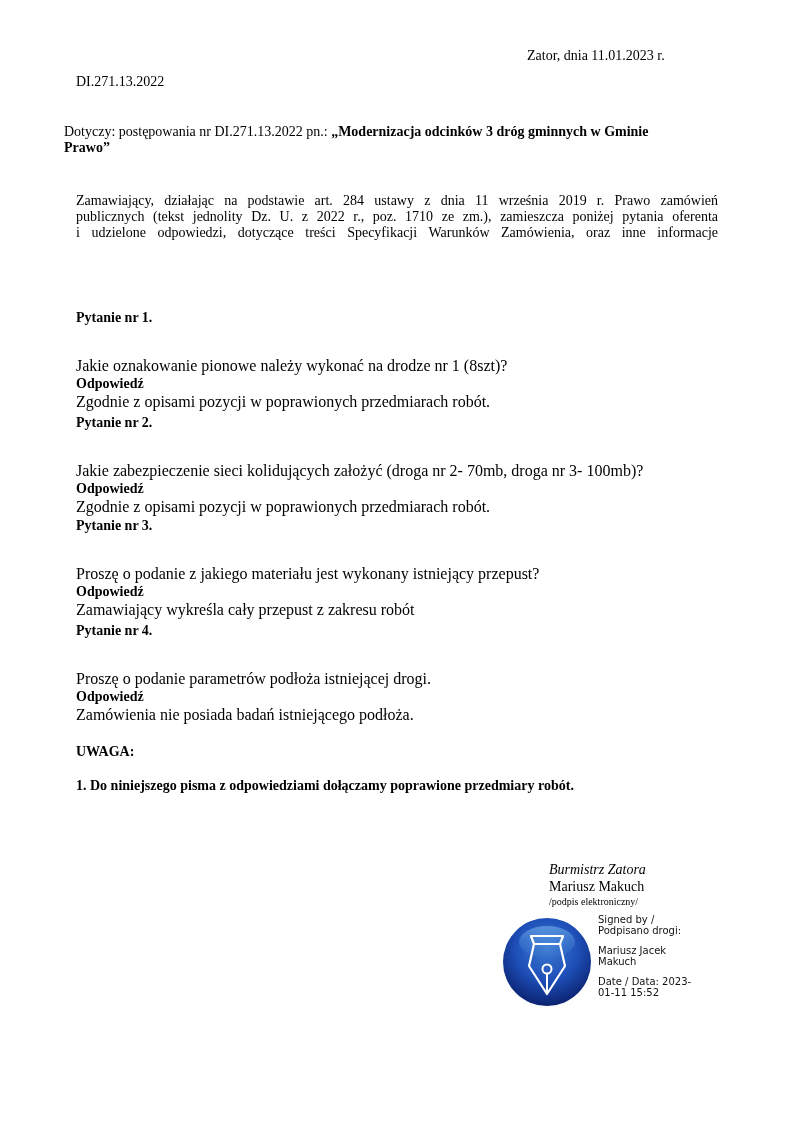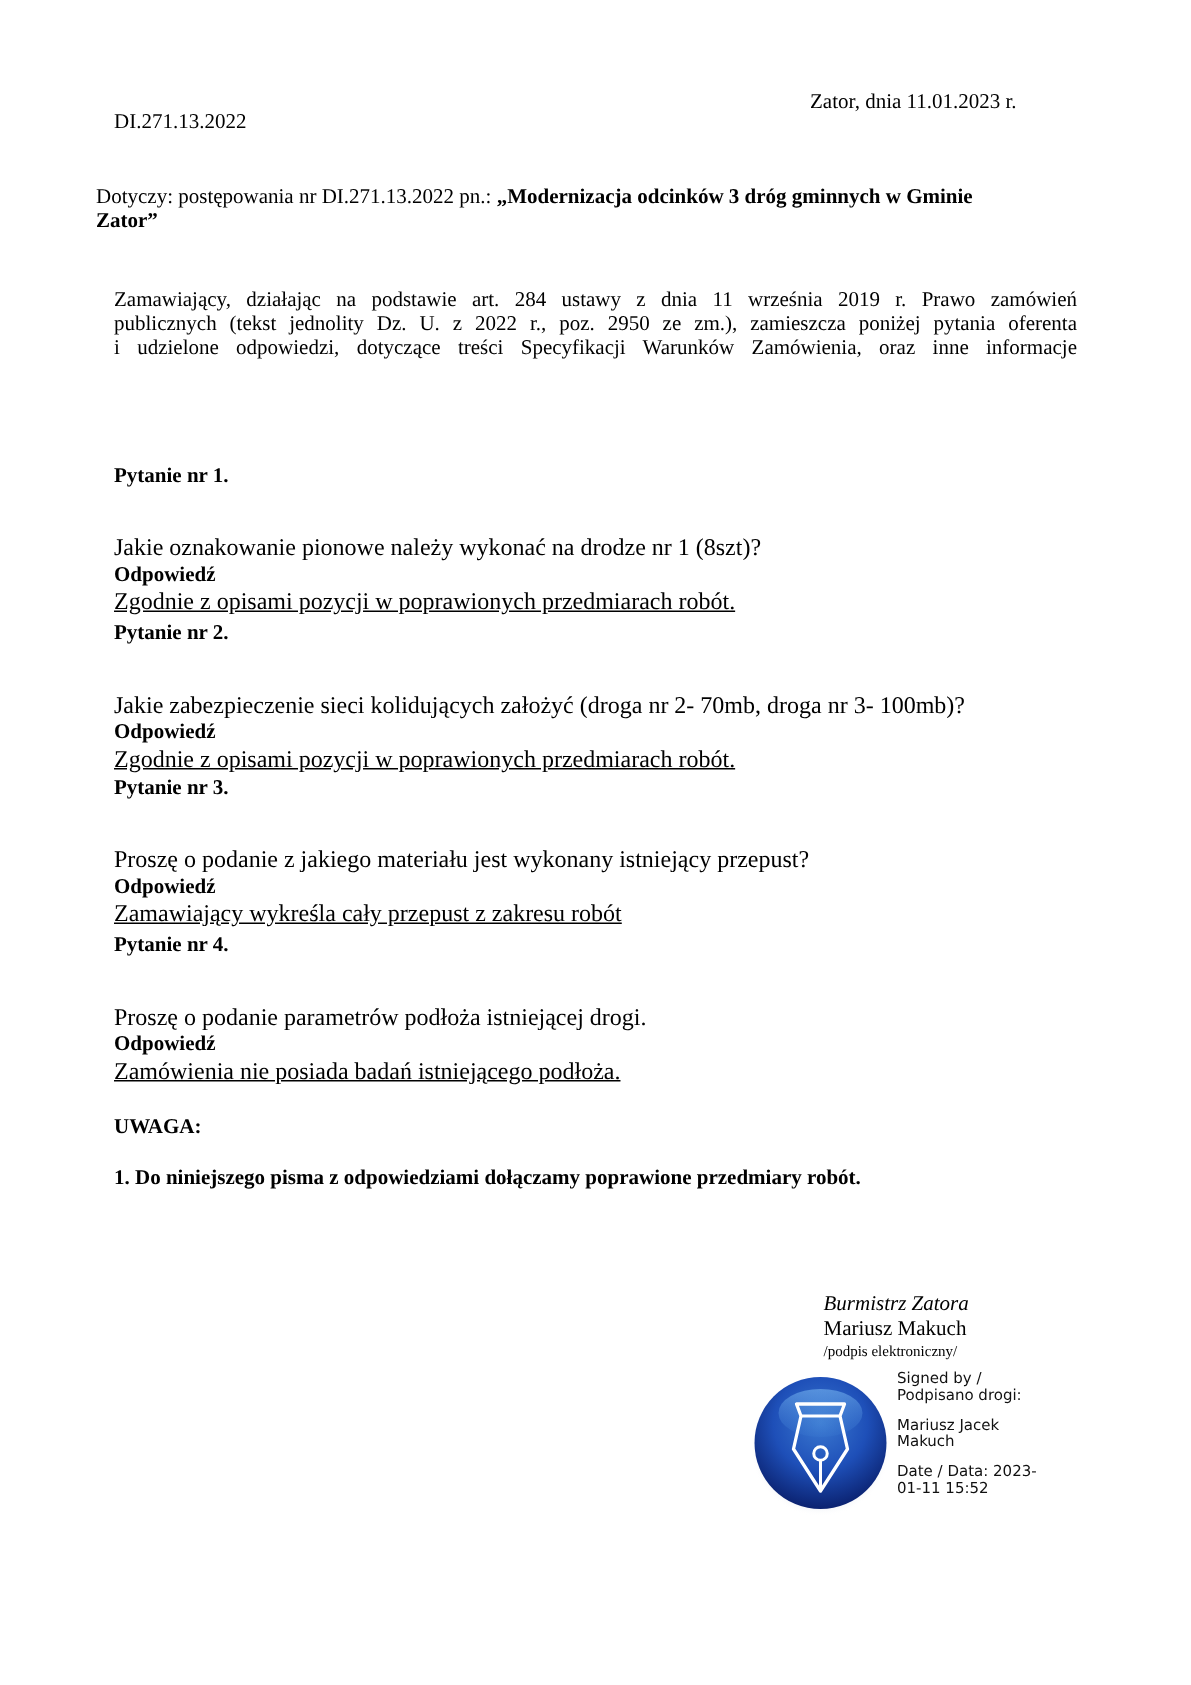--- a/index.html
+++ b/index.html
@@ -12,21 +12,21 @@
       height: 1123px;
       position: relative;
       overflow: hidden;
       font-family: "Liberation Serif", "DejaVu Serif", serif;
       color: #000000;
     }
     .abs { position: absolute; }
     .sm { font-size: 14px; line-height: 16px; }
     .bold { font-weight: bold; }
 
-    #place-date { left: 540px; top: 48px; margin-top: 13px; }
+    #place-date { left: 527px; top: 48px; }
     #ref-number { left: 76px; top: 74px; }
 
     #subject {
       left: 64px; top: 124px; width: 642px;
       text-align: justify;
       text-align-last: left;
     }
 
     #intro {
       left: 76px; top: 193px; width: 642px;
@@ -37,21 +37,21 @@
       text-align: justify;
       text-align-last: justify;
       white-space: nowrap;
     }
     #intro .line.last { text-align-last: left; }
 
     .qa { left: 76px; width: 680px; }
     .qa .q-title { font-size: 14px; line-height: 18px; font-weight: bold; }
     .qa .q-text { font-size: 16px; line-height: 19px; margin-top: 29px; }
     .qa .a-title { font-size: 14px; line-height: 17px; font-weight: bold; }
-    .qa .a-text { font-size: 16px; line-height: 19px; text-decoration: underline; }
+    .qa .a-text { font-size: 16px; line-height: 19px; }
 
     #qa-1 { top: 309px; }
     #qa-2 { top: 414px; }
     #qa-3 { top: 517px; }
     #qa-4 { top: 622px; }
 
     #note-heading { left: 76px; top: 744px; }
     #note-item { left: 76px; top: 778px; }
 
     #sign-block { left: 549px; top: 861px; }
@@ -73,26 +73,26 @@
     #esig-text .gap { height: 9px; }
   </style>
 </head>
 <body>
 
 <div id="place-date" class="abs sm">Zator, dnia 11.01.2023 r.</div>
 <div id="ref-number" class="abs sm">DI.271.13.2022</div>
 
 <div id="subject" class="abs sm">
   <span>Dotyczy: postępowania nr DI.271.13.2022 pn.: </span><span class="bold">„Modernizacja odcinków 3 dróg gminnych  w Gminie</span><br>
-  <span class="bold">Zator”</span>
+  <span class="bold">Prawo”</span>
 </div>
 
 <div id="intro" class="abs sm">
   <span class="line">Zamawiający, działając na podstawie art. 284 ustawy z dnia 11 września 2019 r. Prawo zamówień</span>
-  <span class="line">publicznych (tekst jednolity Dz. U. z 2022 r., poz. 2950 ze zm.), zamieszcza poniżej pytania oferenta</span>
+  <span class="line">publicznych (tekst jednolity Dz. U. z 2022 r., poz. 1710 ze zm.), zamieszcza poniżej pytania oferenta</span>
   <span class="line">i udzielone odpowiedzi, dotyczące treści Specyfikacji Warunków Zamówienia, oraz inne informacje</span>
 </div>
 
 <div id="qa-1" class="abs qa">
   <div class="q-title">Pytanie nr 1.</div>
   <div class="q-text">Jakie oznakowanie pionowe należy wykonać na drodze nr 1 (8szt)?</div>
   <div class="a-title">Odpowiedź</div>
   <div class="a-text">Zgodnie z opisami pozycji w poprawionych przedmiarach robót.</div>
 </div>
 

